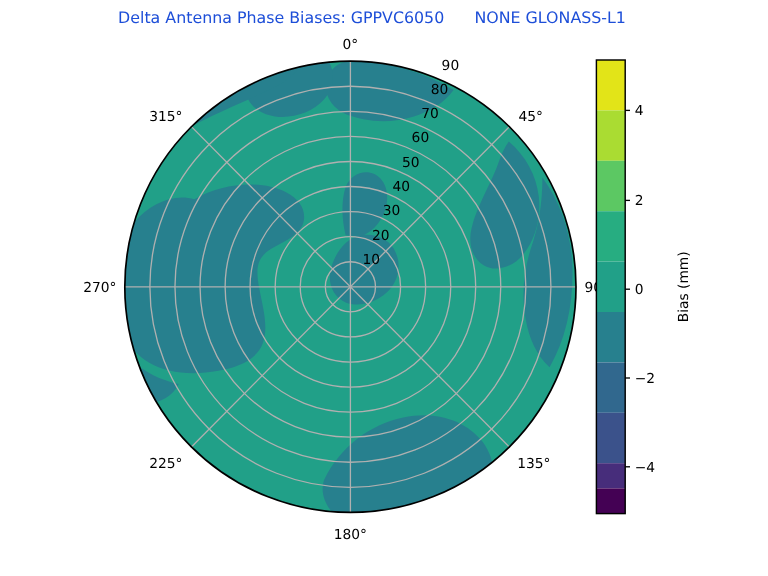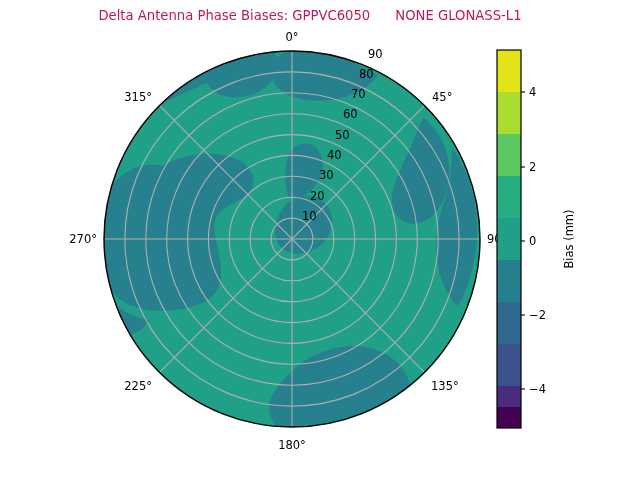--- a/index.html
+++ b/index.html
@@ -20,21 +20,21 @@
     width: 640px;
     height: 480px;
   }
   .fig-title {
     position: absolute;
     left: 0;
     top: 8px;
     width: 620px;
     text-align: center;
     font-size: 13.2px;
-    color: #be185d;
+    color: #1d4ed8;
     white-space: pre;
   }
   .polar-wrap {
     position: absolute;
     left: 0; top: 0;
     width: 640px; height: 480px;
     pointer-events: none;
   }
   svg { display: block; }
   .tick-label {

